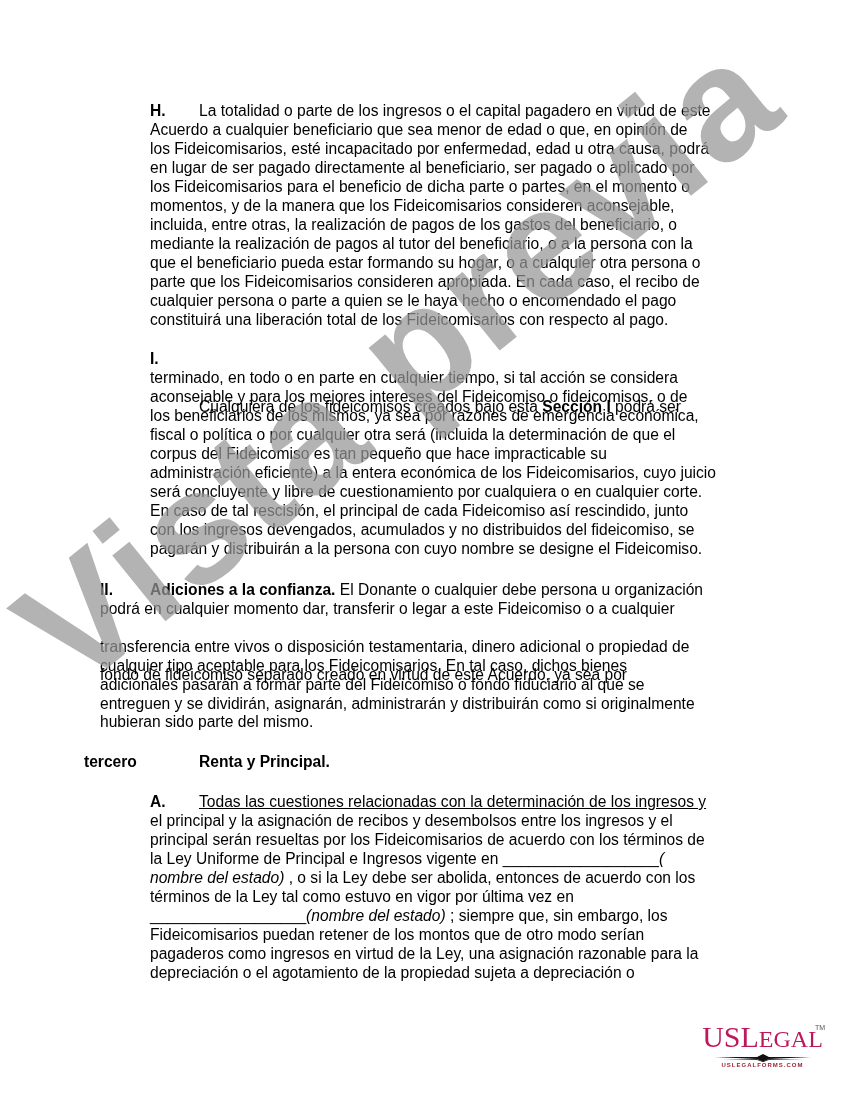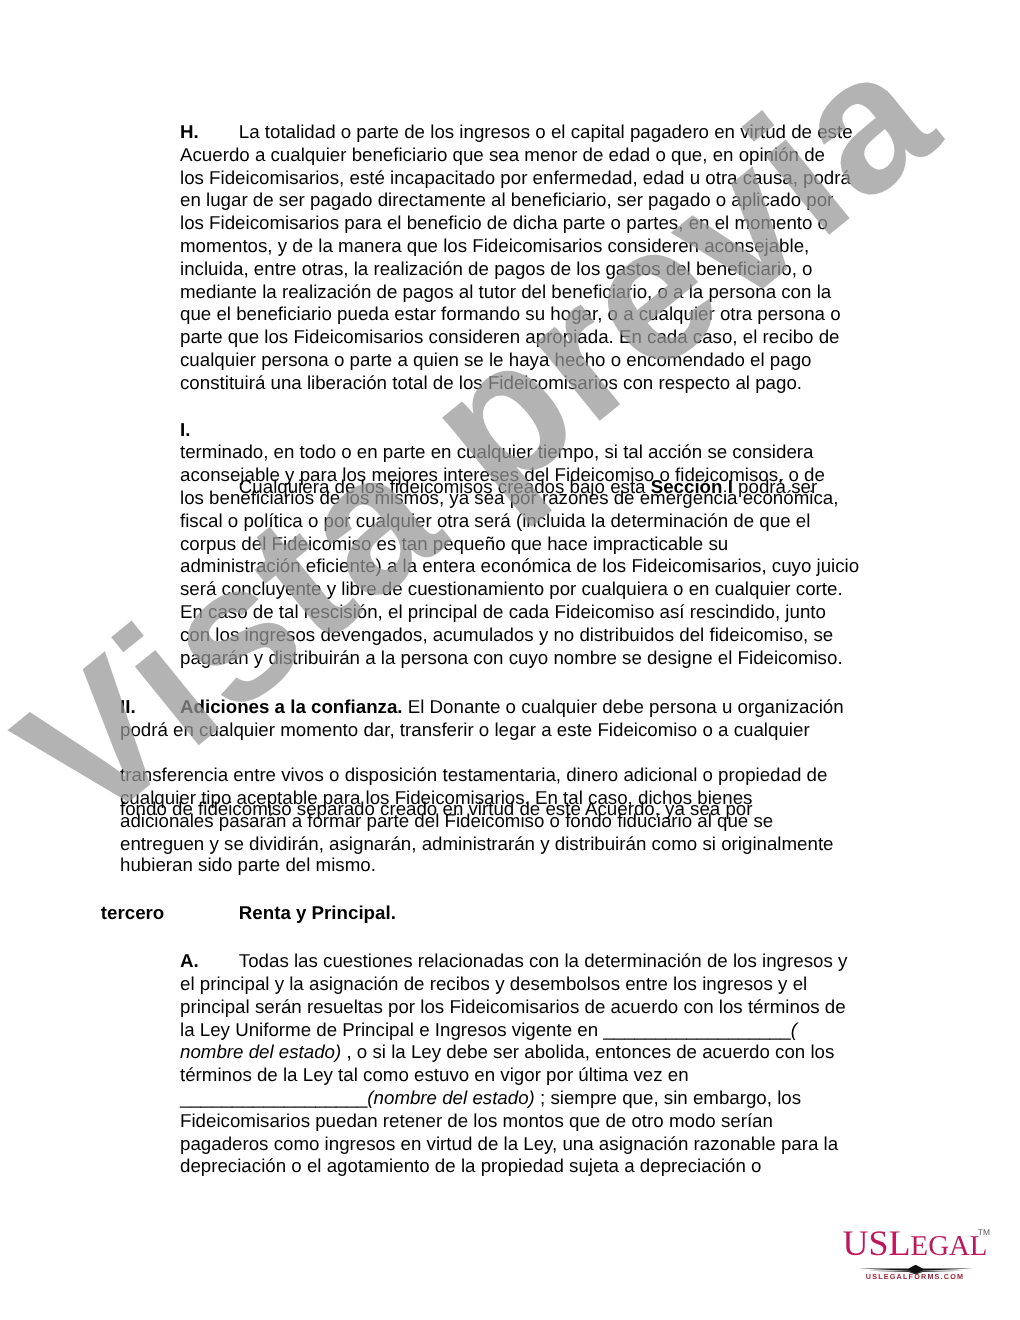--- a/index.html
+++ b/index.html
@@ -79,21 +79,21 @@
     <div class="line" style="left:100px; top:679px;margin-top:33px;">hubieran sido parte del mismo.</div>
   </div>
 
   <div>
     <div class="line b" style="left:84px; top:752px;">tercero</div>
     <div class="line b" style="left:199px; top:752px;">Renta y Principal.</div>
   </div>
 
   <div>
     <div class="line b" style="left:150px; top:792px;">A.</div>
-    <div class="line" style="left:199px; top:792px;">Todas las cuestiones relacionadas con la determinación de los ingresos y</div>
+    <div class="line" style="left:199px; top:792px;text-decoration:underline;">Todas las cuestiones relacionadas con la determinación de los ingresos y</div>
     <div class="line" style="left:150px; top:811px;">el principal y la asignación de recibos y desembolsos entre los ingresos y el</div>
     <div class="line" style="left:150px; top:830px;">principal serán resueltas por los Fideicomisarios de acuerdo con los términos de</div>
     <div class="line" style="left:150px; top:849px;"><span>la Ley Uniforme de Principal e Ingresos vigente en </span><span>__________________</span><span class="i">(</span></div>
     <div class="line" style="left:150px; top:868px;"><span class="i">nombre del estado)</span><span> , o si la Ley debe ser abolida, entonces de acuerdo con los</span></div>
     <div class="line" style="left:150px; top:887px;text-align:right;">términos de la Ley tal como estuvo en vigor por última vez en</div>
     <div class="line" style="left:150px; top:906px;"><span>__________________</span><span class="i">(nombre del estado)</span><span> ; siempre que, sin embargo, los</span></div>
     <div class="line" style="left:150px; top:925px;">Fideicomisarios puedan retener de los montos que de otro modo serían</div>
     <div class="line" style="left:150px; top:944px;">pagaderos como ingresos en virtud de la Ley, una asignación razonable para la</div>
     <div class="line" style="left:150px; top:963px;">depreciación o el agotamiento de la propiedad sujeta a depreciación o</div>
   </div>

